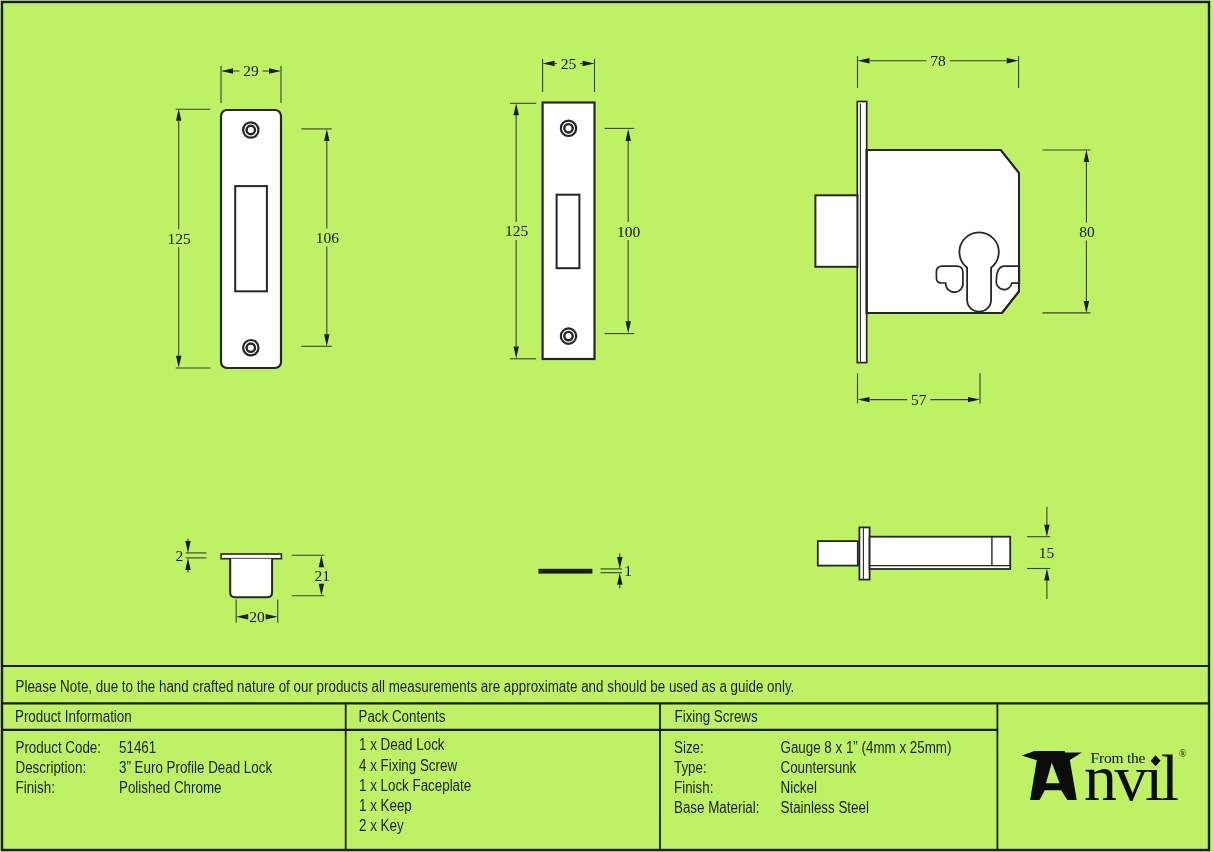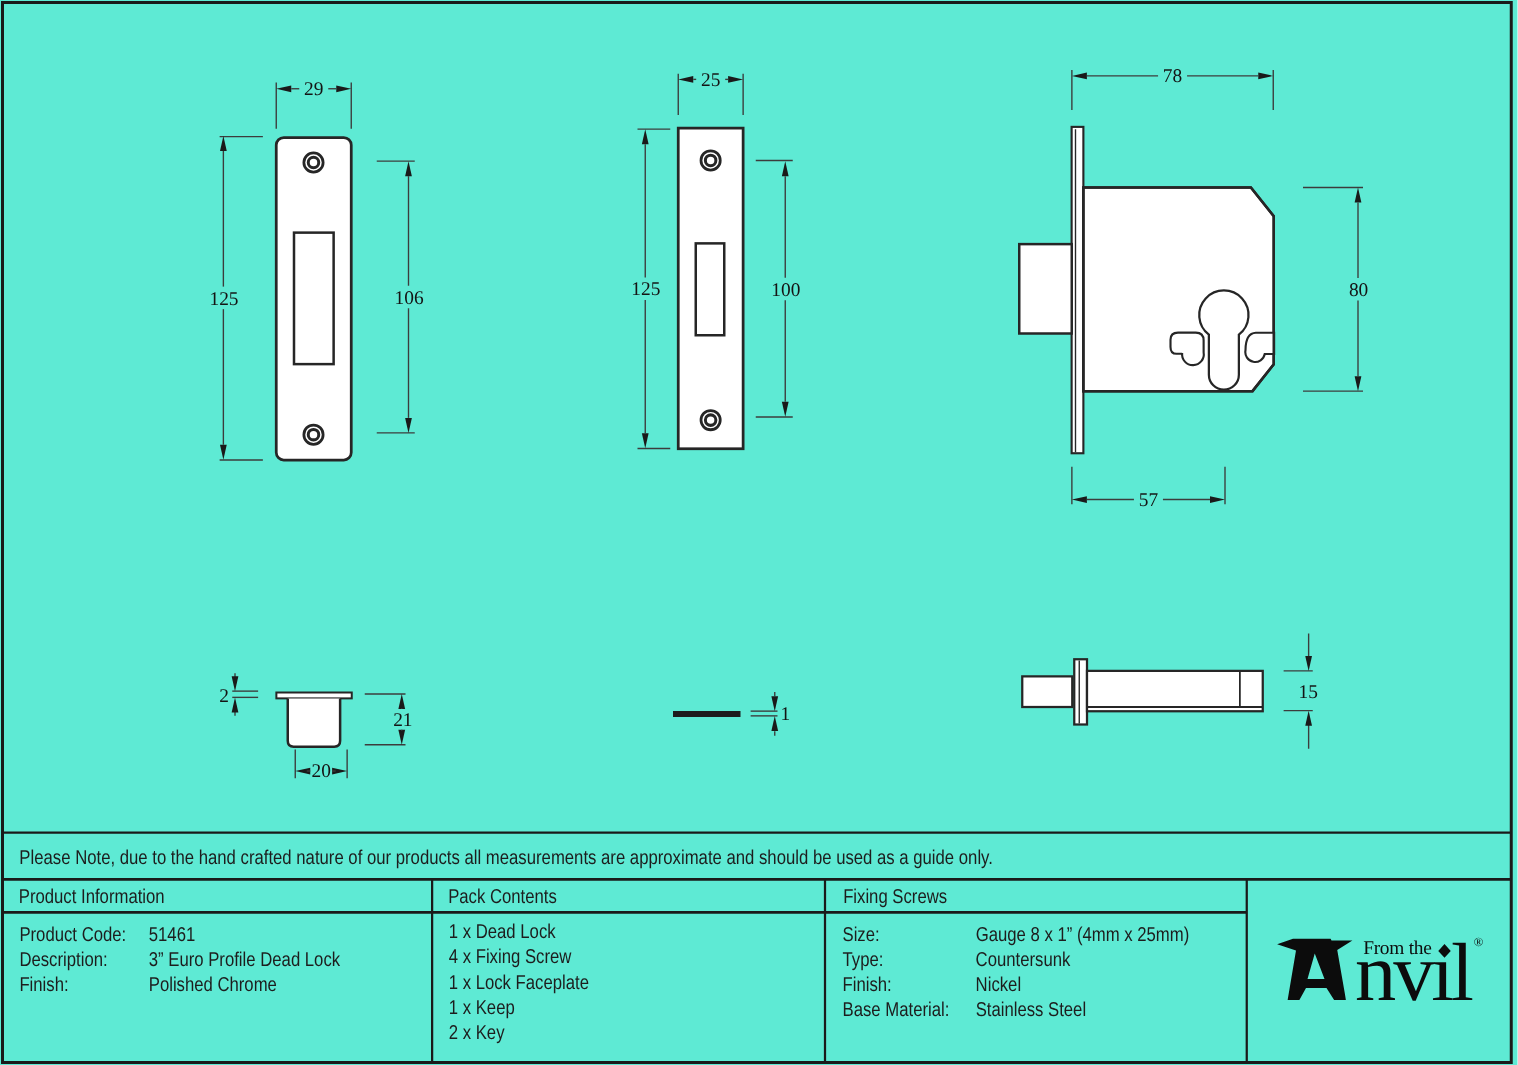--- a/index.html
+++ b/index.html
@@ -1,14 +1,14 @@
 <!DOCTYPE html>
 <html><head><meta charset="utf-8"><title>51461</title><style>
 html,body{margin:0;padding:0;background:#ffffff;}
-#page{position:relative;width:1214px;height:852px;background:#5eead4;overflow:hidden;}
+#page{position:relative;width:1214px;height:852px;background:#bef264;overflow:hidden;}
 text{font-family:"Liberation Sans",sans-serif;fill:#1d1d1d;}
 .d{font-family:"Liberation Serif",serif;font-size:15.5px;fill:#141414;}
 </style></head><body>
 <div id="page">
 <svg width="1214" height="852" viewBox="0 0 1214 852">
 
 <rect x="2" y="2" width="1207" height="848" fill="none" stroke="#1a1a1a" stroke-width="2.4"></rect>
 
 <g>
 <rect x="221" y="110" width="60" height="258" rx="6" fill="#fff" stroke="#262626" stroke-width="2.2"></rect>

